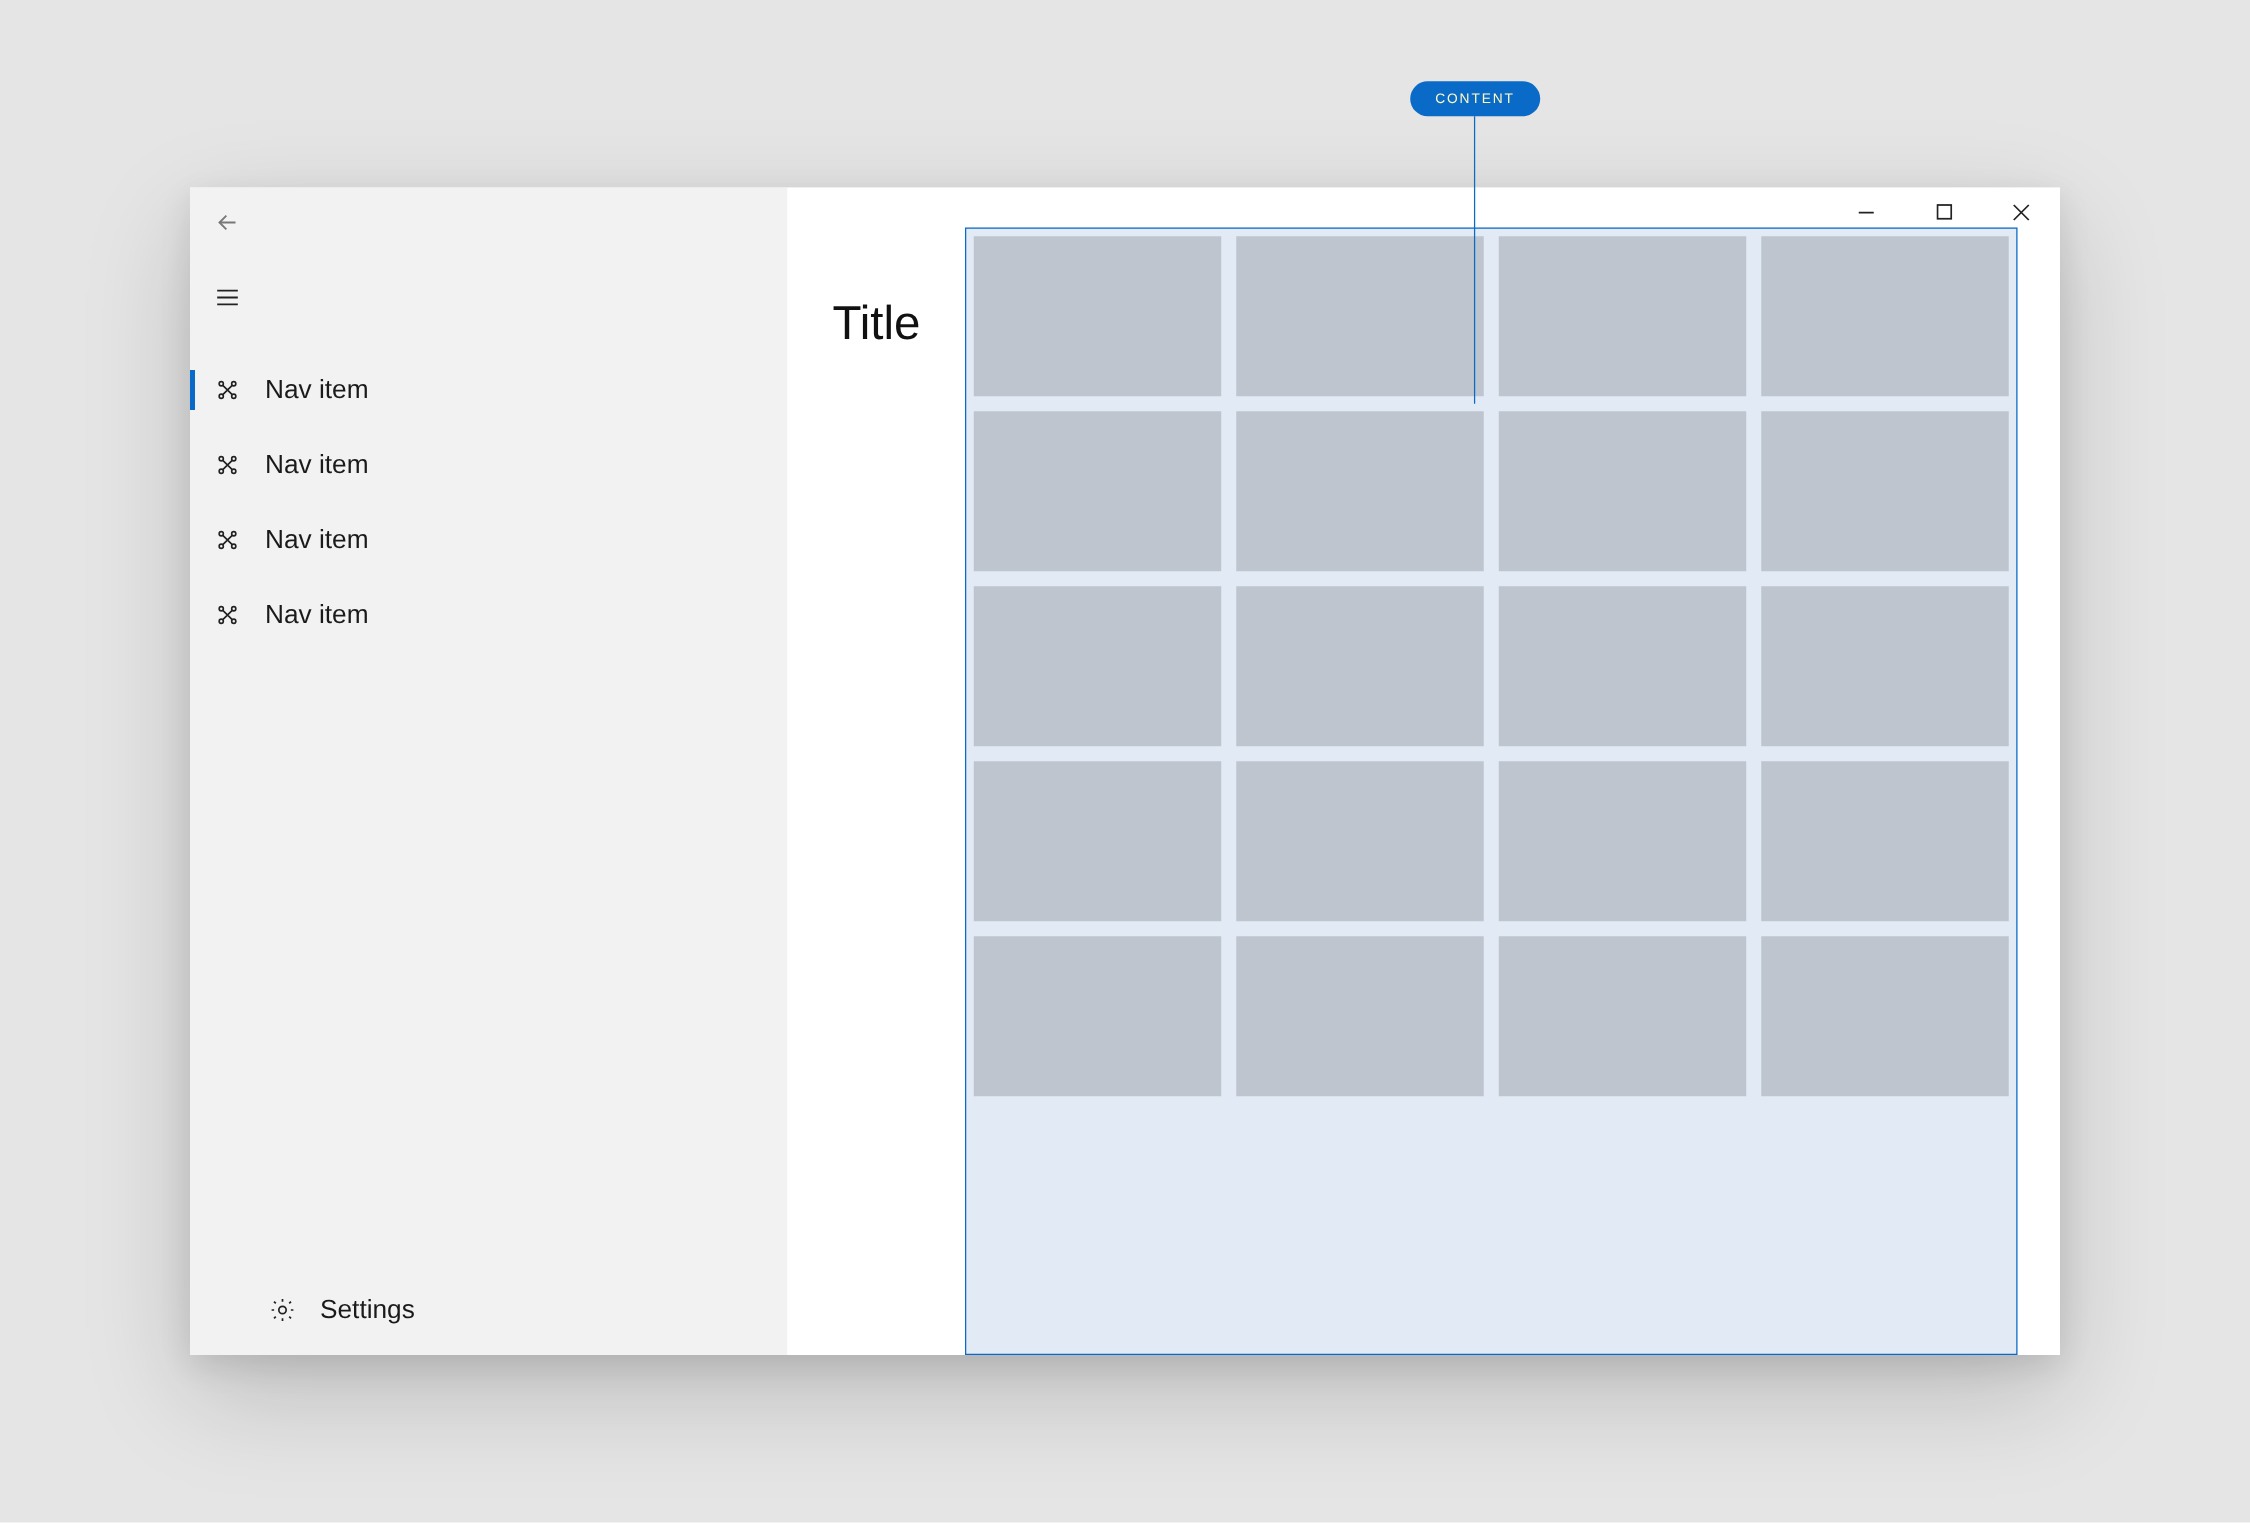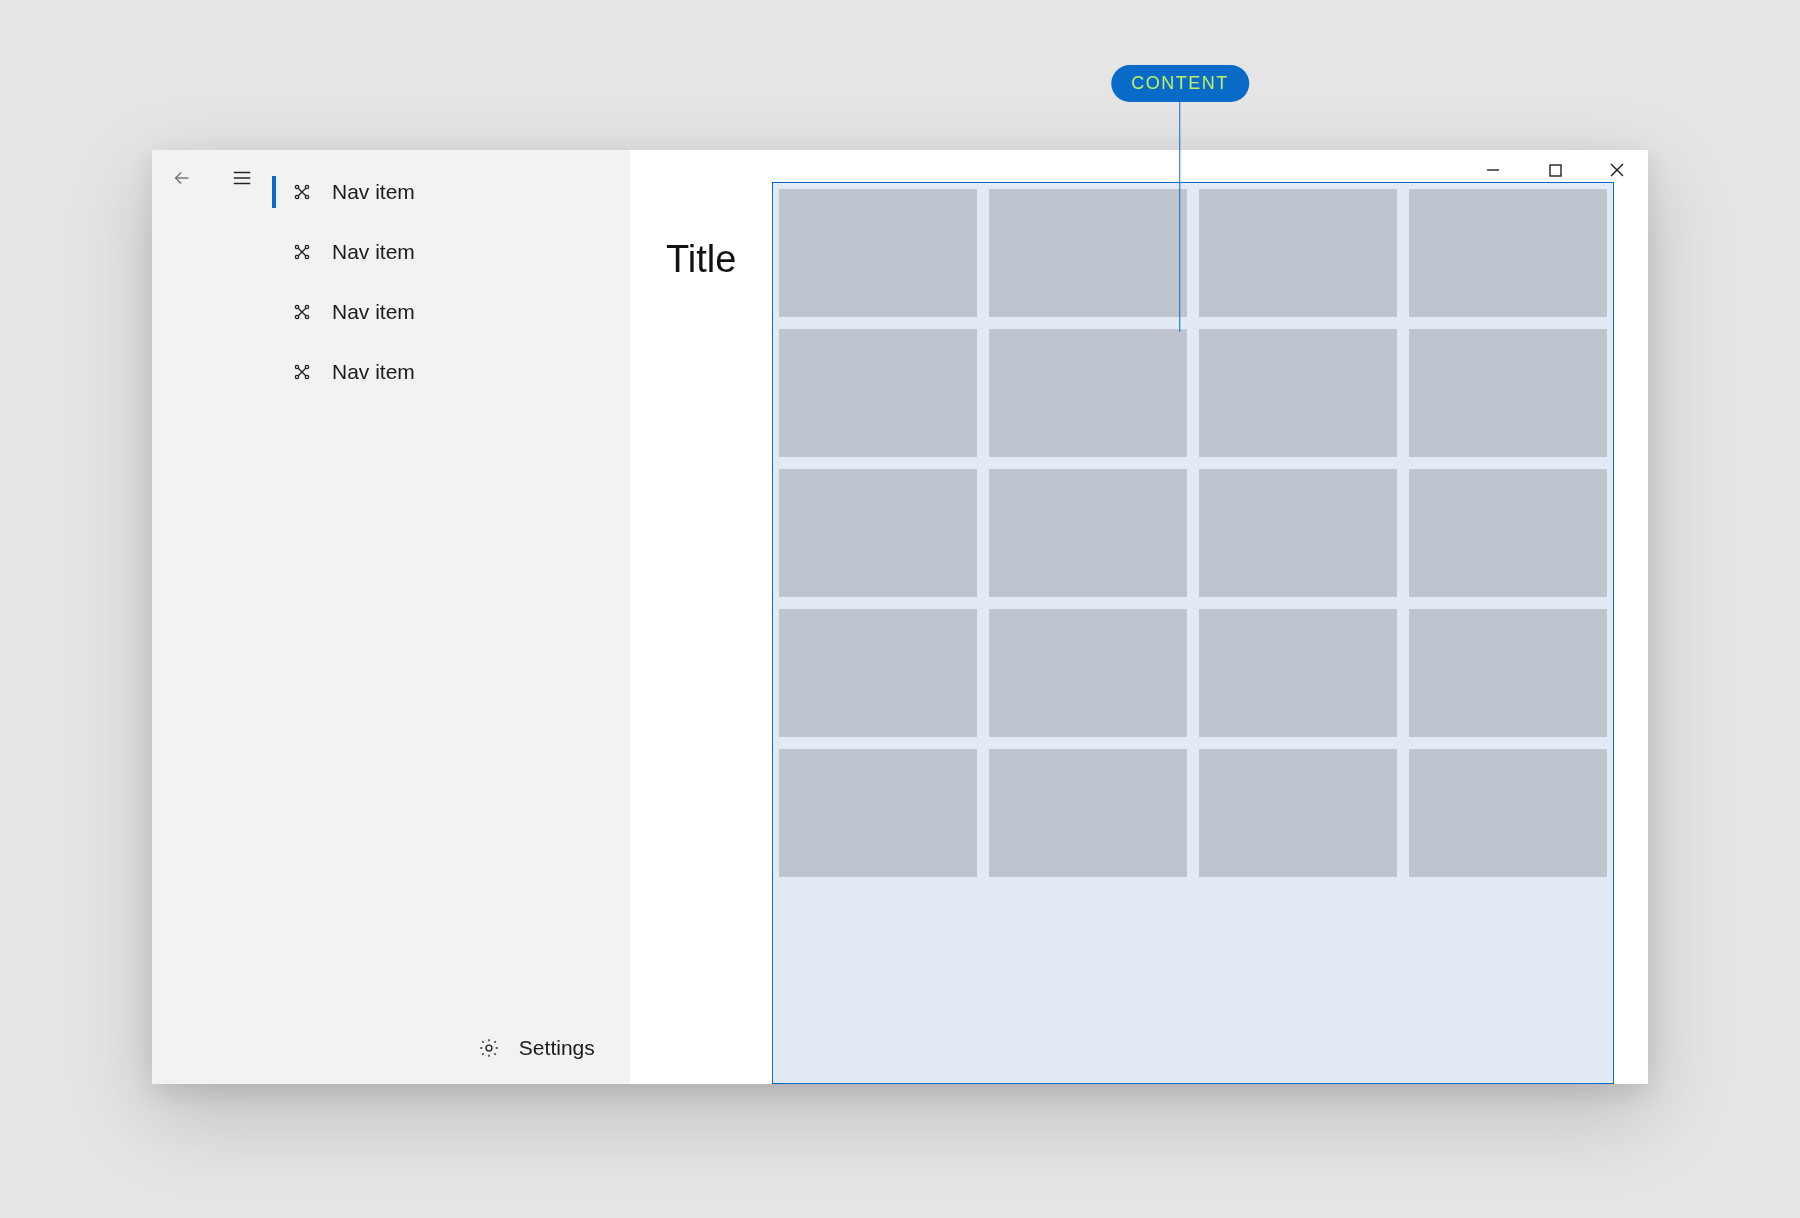--- a/index.html
+++ b/index.html
@@ -20,22 +20,22 @@
       top: 65px;
       left: 50%;
       transform: translateX(calc(-50% + 280px));
       display: flex;
       flex-direction: column;
       align-items: center;
       z-index: 10;
     }
     .annotation-pill {
       background: #0a6ac7;
-      color: #bef264;
-      font-size: 18px;
+      color: #fef9c3;
+      font-size: 11px;
       letter-spacing: 1.5px;
       padding: 8px 20px;
       border-radius: 999px;
       font-weight: 400;
     }
     .annotation-line {
       width: 1px;
       height: 230px;
       background: #0a6ac7;
     }
@@ -47,21 +47,21 @@
       height: 934px;
       background: #fff;
       box-shadow: 0 30px 80px rgba(0,0,0,0.18), 0 8px 24px rgba(0,0,0,0.10);
       display: flex;
       overflow: hidden;
     }
     .sidebar {
       width: 478px;
       background: #f2f2f2;
       display: flex;
-      flex-direction: row;
+      flex-direction: column;
       position: relative;
     }
     .top-controls {
       height: 60px;
       display: flex;
       align-items: center;
     }
     .back-btn {
       width: 60px;
       height: 60px;

